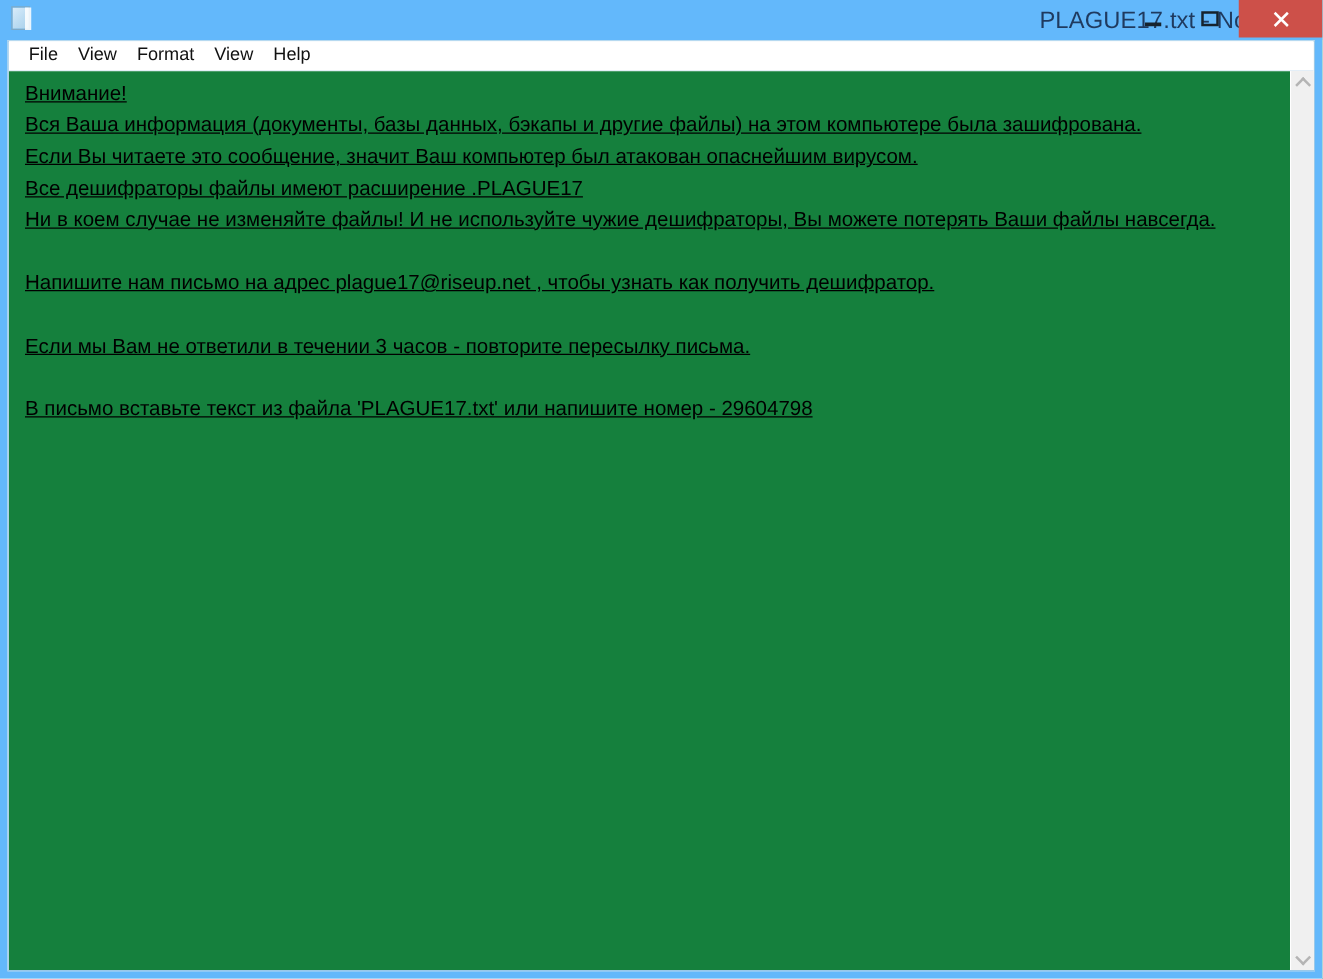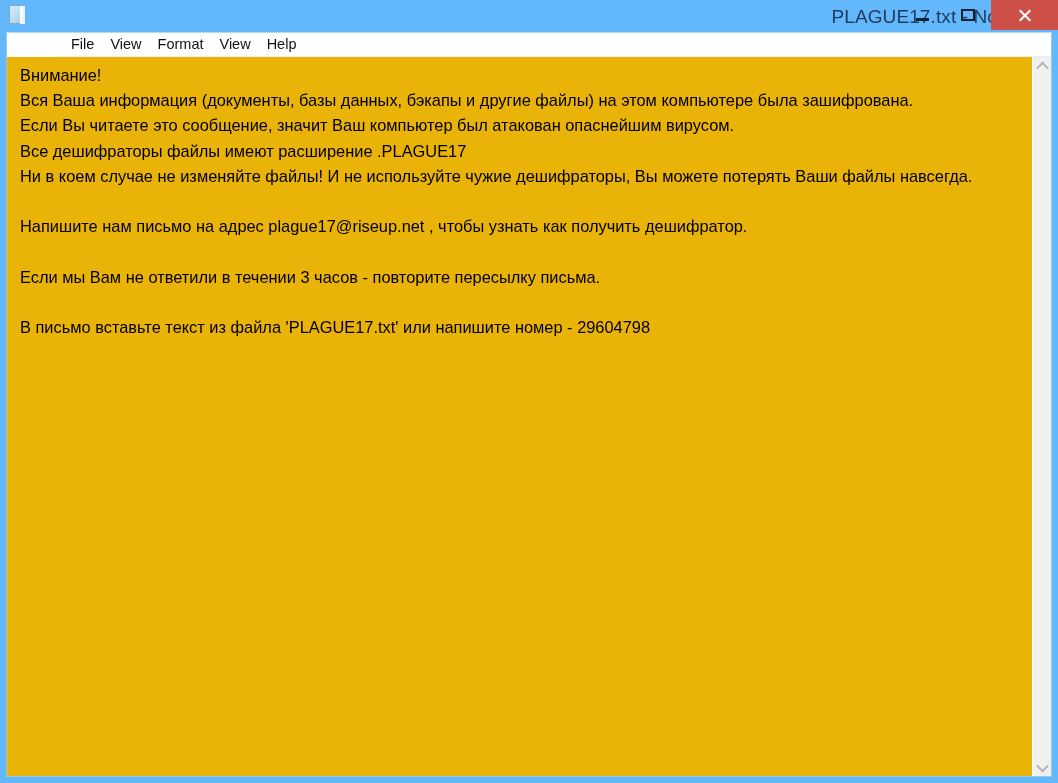--- a/index.html
+++ b/index.html
@@ -140,21 +140,20 @@
   }
 
   .menubar {
     flex: 0 0 23px;
     height: 23px;
     background: #ffffff;
     display: flex;
     align-items: center;
     padding-left: 9px;
     border-bottom: 1px solid #e3eef7;
-    margin-left: 48px;
   }
   .menu-item {
     font-size: 14.5px;
     color: #111111;
     padding: 1px 7px 2px 7px;
     margin-right: 2px;
     line-height: 18px;
     white-space: nowrap;
   }
 
@@ -163,21 +162,22 @@
     display: flex;
     min-height: 0;
     background: #ffffff;
   }
 
   .textarea {
     flex: 1 1 auto;
     padding: 6px 10px 0 13px;
     box-sizing: border-box;
     overflow: hidden;
-    background: #eab308;
+    background: #15803d;
+    text-decoration: underline;
   }
   .doc-line {
     font-family: "Liberation Sans", sans-serif;
     font-size: 16.4px;
     line-height: 25.2px;
     color: #000000;
     white-space: pre-wrap;
     word-wrap: break-word;
     min-height: 25.2px;
   }

